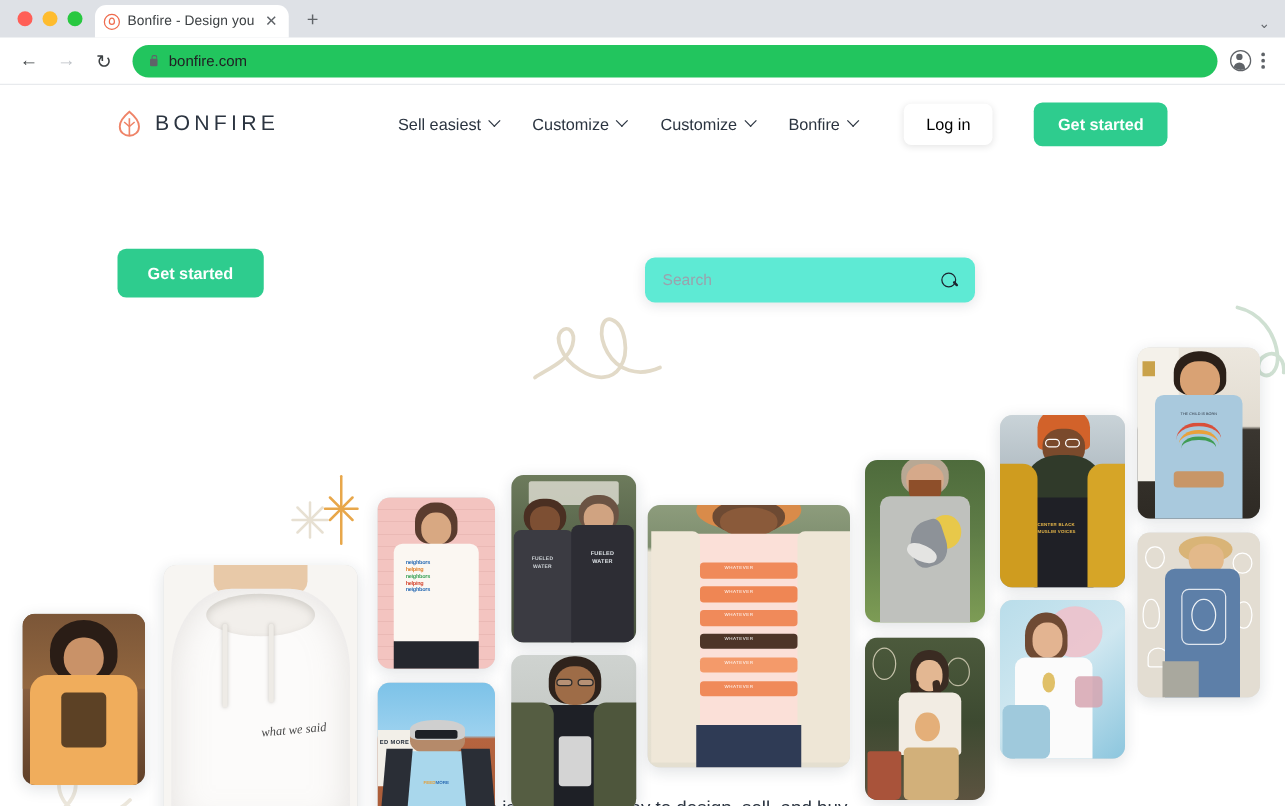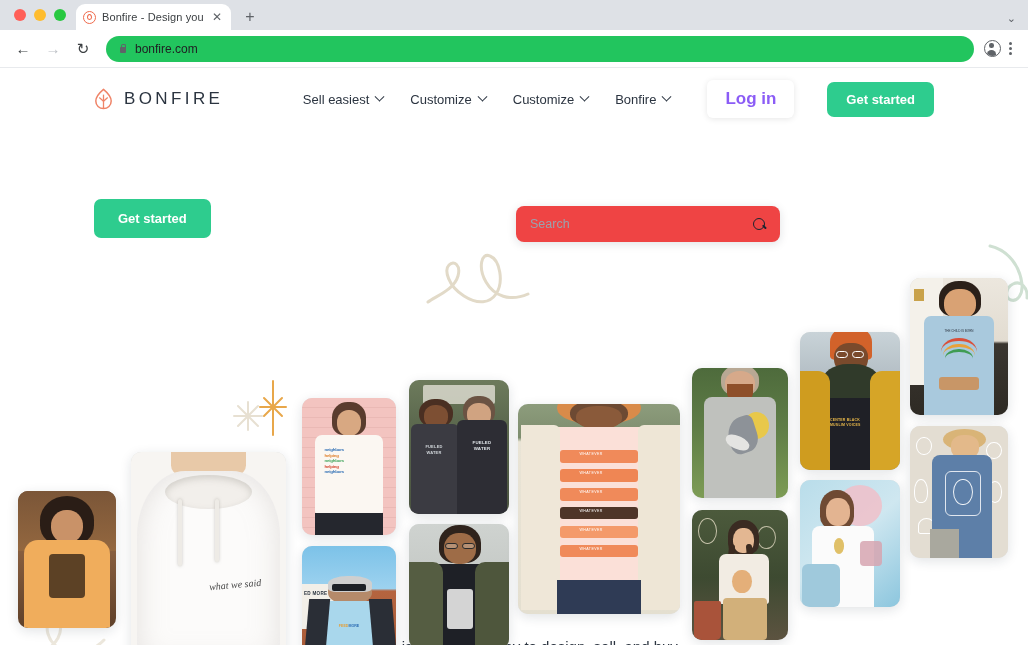--- a/index.html
+++ b/index.html
@@ -171,21 +171,21 @@
     white-space: nowrap;
   }
   .chev {
     width: 7px; height: 7px;
     border-right: 1.5px solid #2b3440;
     border-bottom: 1.5px solid #2b3440;
     transform: rotate(45deg) translate(-2px,-2px);
     flex:0 0 auto;
   }
   .btn-login {
-    font-size: 17px; font-weight: 700; color:#8b5cf6;
+    font-size: 13px; font-weight: 400; color:#000000;
     background:#fff; border:none;
     padding: 9px 18px; border-radius: 6px;
     box-shadow: 0 1px 6px rgba(0,0,0,.10);
     cursor:pointer; margin-left: 10px;
     font-family: inherit;
   }
   .btn-primary {
     font-size: 13px; font-weight: 700; color:#fff;
     background:#2ecc8e; border:none;
     padding: 10px 19px; border-radius: 7px;
@@ -209,21 +209,21 @@
     background:#2ecc8e; border:none;
     padding: 12px 24px; border-radius: 7px; cursor:pointer;
     font-family: inherit;
   }
 
   
   .searchbox {
     position: absolute;
     left: 516px; top: 138px;
     width: 264px; height: 36px;
-    background: #ef4444;
+    background: #5eead4;
     border-radius: 8px;
     box-shadow: 0 2px 10px rgba(20,30,50,.13);
     display: flex; align-items: center;
     padding: 0 14px;
     z-index: 25;
   }
   .searchbox input {
     flex: 1 1 auto; border: none; outline: none;
     font-size: 12.5px; color:#2b3440;
     font-family: inherit; background: transparent;

